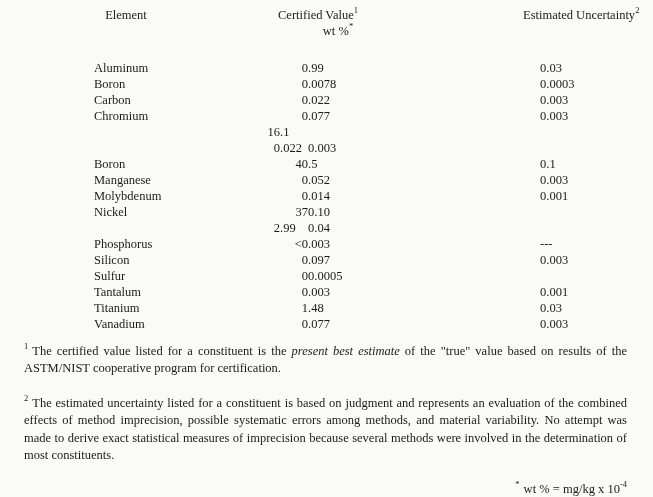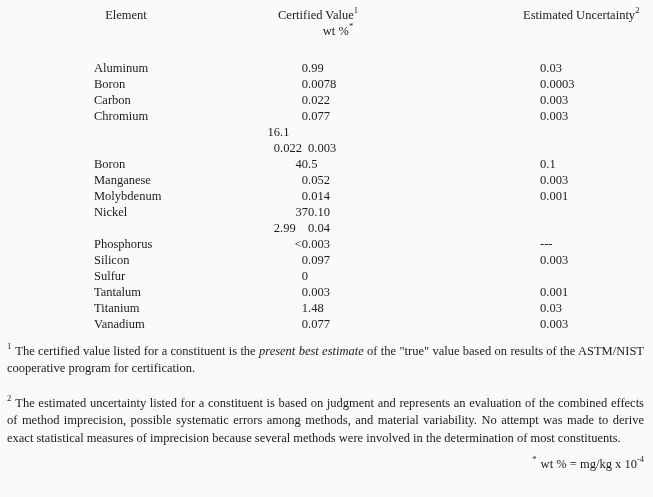--- a/index.html
+++ b/index.html
@@ -34,21 +34,21 @@
     padding-left: 94px;
     height: 16px;
     line-height: 16px;
     white-space: pre;
   }
   .c-int { text-align: right; }
   .c-frac, .c-unc { text-align: left; }
   
   .footnotes { padding: 0 9px 0 7px; }
   .fn {
-    margin: 0;
+    margin: 17px;
     text-align: justify;
     line-height: 17.4px;
   }
   .fn .fnmark { margin-right: 4px; }
   .fn1 { margin-top: 11px; }
   .fn2 { margin-top: 17px; }
   .fn3 { margin-top: 9px; text-align: right; }
 </style>
 </head>
 <body>
@@ -145,20 +145,21 @@
     <div class="row">
       <span class="c-el">Silicon</span>
       <span class="c-int">0</span>
       <span class="c-frac">.097</span>
       <span class="c-unc">0.003</span>
     </div>
 
     <div class="row">
       <span class="c-el">Sulfur</span>
       <span class="c-int">0</span>
+      <span class="c-unc">0.0005</span>
     </div>
 
     <div class="row">
       <span class="c-el">Tantalum</span>
       <span class="c-int">0</span>
       <span class="c-frac">.003</span>
       <span class="c-unc">0.001</span>
     </div>
 
     <div class="row">

